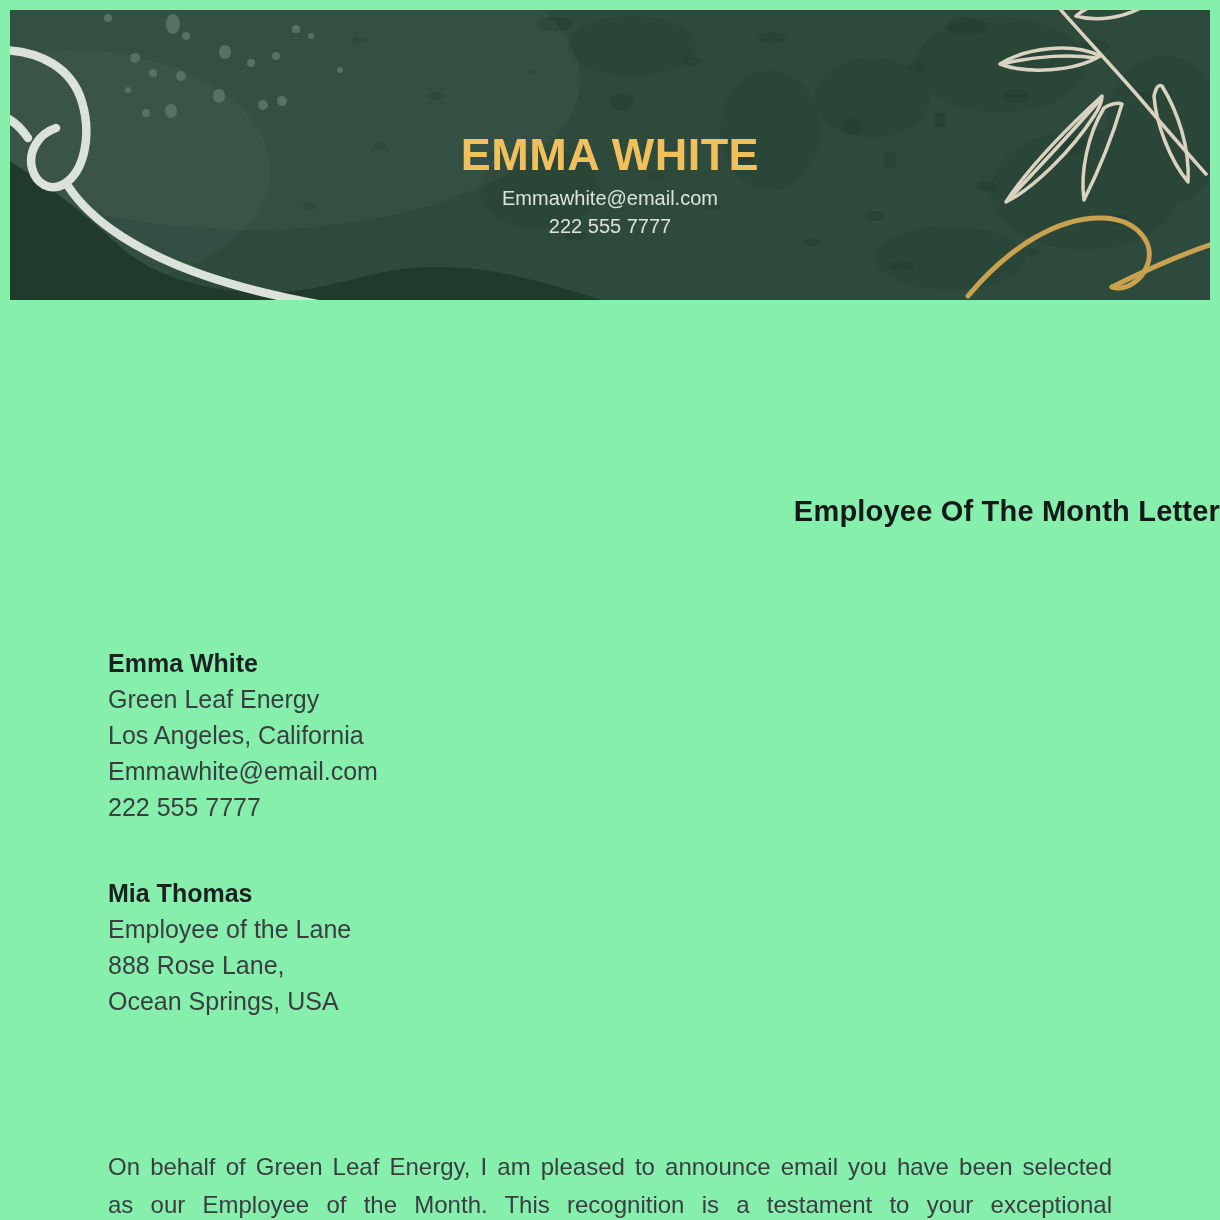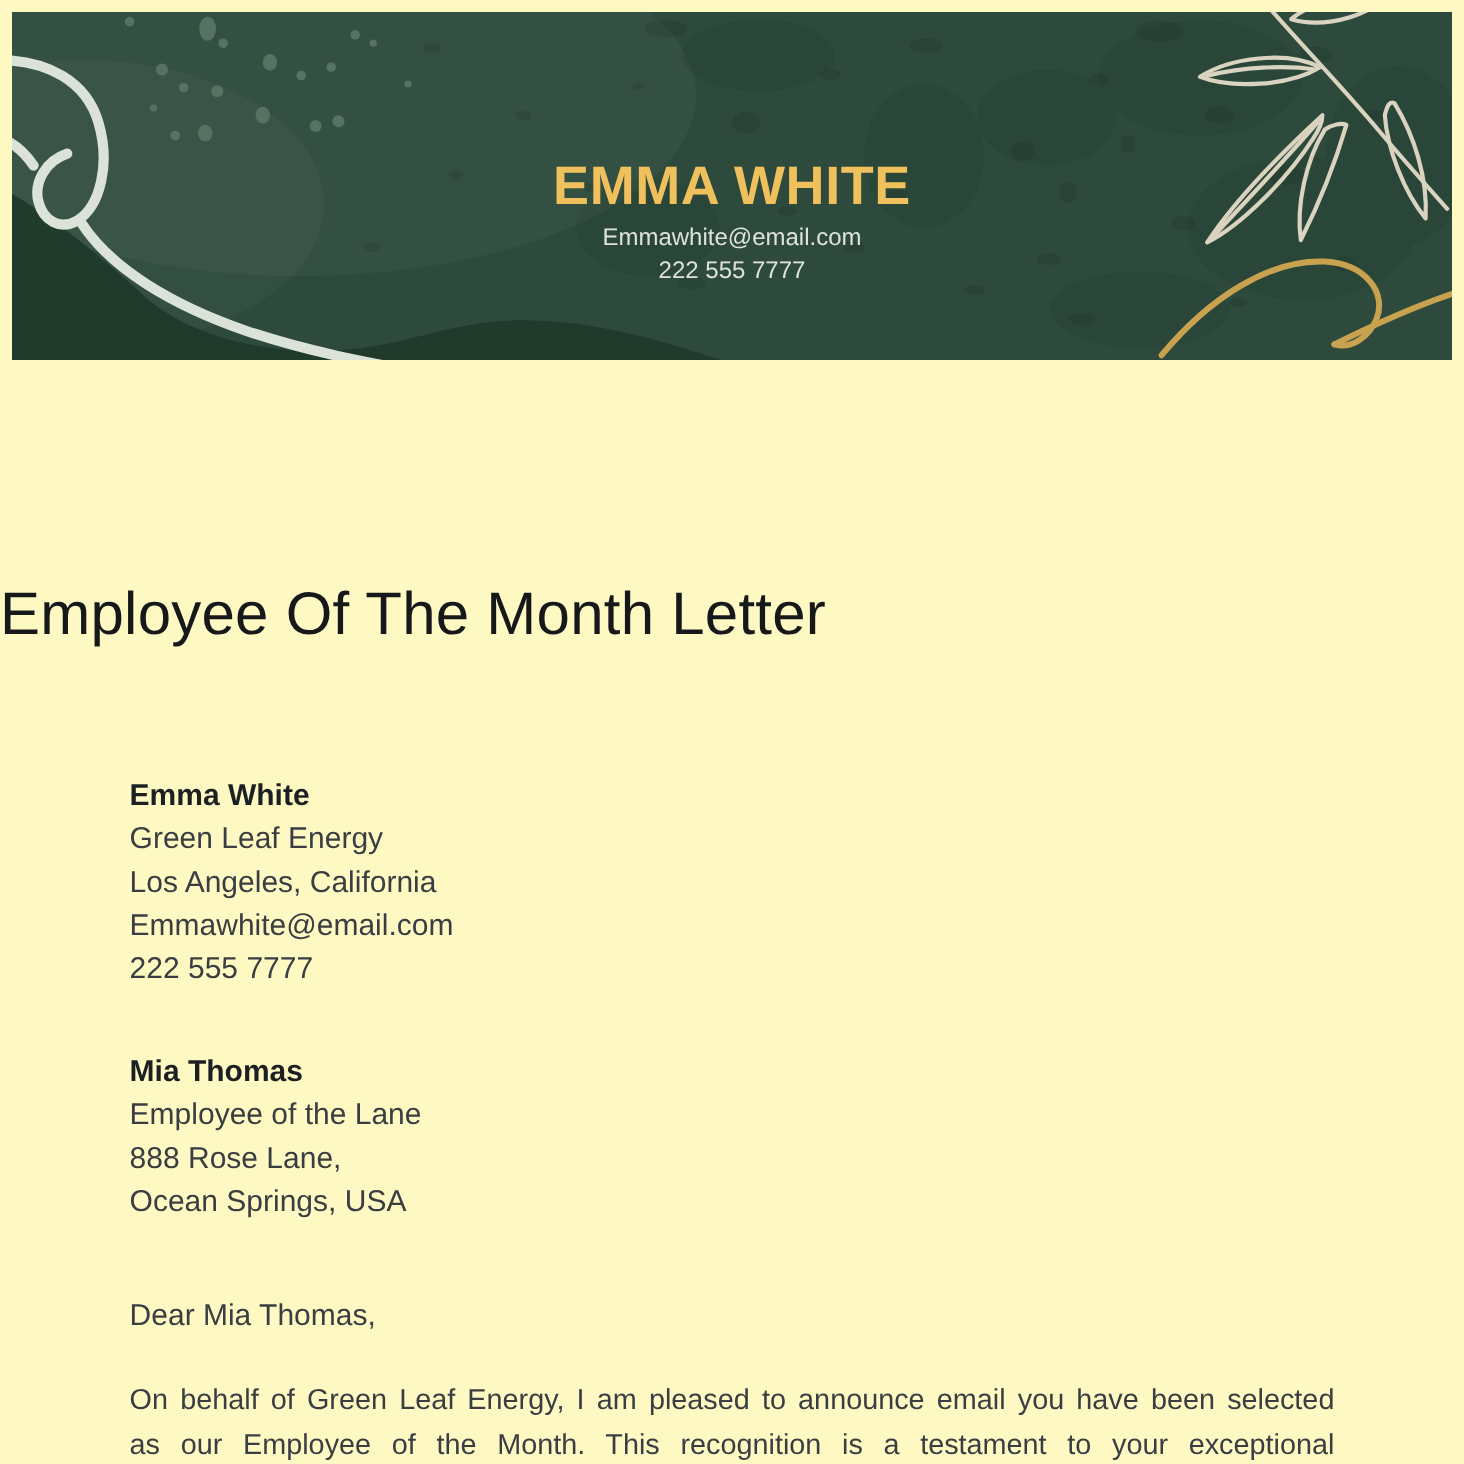--- a/index.html
+++ b/index.html
@@ -1,21 +1,21 @@
 <!DOCTYPE html>
 <html><head>
 <meta charset="utf-8">
 <style>
   * { margin: 0; padding: 0; box-sizing: border-box; }
   html, body { background: #ffffff; }
   .page {
     position: relative;
     width: 1220px;
     height: 1220px;
-    background: #fef9c3;
+    background: #86efac;
     overflow: hidden;
     font-family: "Liberation Sans", sans-serif;
   }
   .banner {
     position: absolute;
     left: 10px; top: 10px;
     width: 1200px; height: 290px;
     background: #2d4a3d;
     overflow: hidden;
   }
@@ -36,24 +36,24 @@
     font-size: 20px;
     color: #dde2dc;
     line-height: 24px;
   }
   .banner-email { margin-top: 6px; }
   .banner-phone { margin-top: 4px; }
   .doc-title {
     position: absolute;
     left: 0; top: 489px;
     width: 100%;
-    text-align: left;
-    font-size: 50px;
+    text-align: right;
+    font-size: 29px;
     line-height: 44px;
-    font-weight: 400;
+    font-weight: 700;
     color: #16181a;
     letter-spacing: 0.2px;
   }
   .address {
     position: absolute;
     left: 108px;
     font-size: 25px;
     line-height: 36px;
     color: #3a3e42;
   }
@@ -198,20 +198,19 @@
     <div>222 555 7777</div>
   </section>
 
   <section class="address recipient">
     <div class="addr-name">Mia Thomas</div>
     <div>Employee of the Lane</div>
     <div>888 Rose Lane,</div>
     <div>Ocean Springs, USA</div>
   </section>
 
-  <div class="salutation">Dear Mia Thomas,</div>
 
   <div class="body-par">
     <div class="jline">On behalf of Green Leaf Energy, I am pleased to announce email you have been selected</div>
     <div class="jline">as our Employee of the Month. This recognition is a testament to your exceptional</div>
   </div>
 
 </div>
 
 </body></html>

